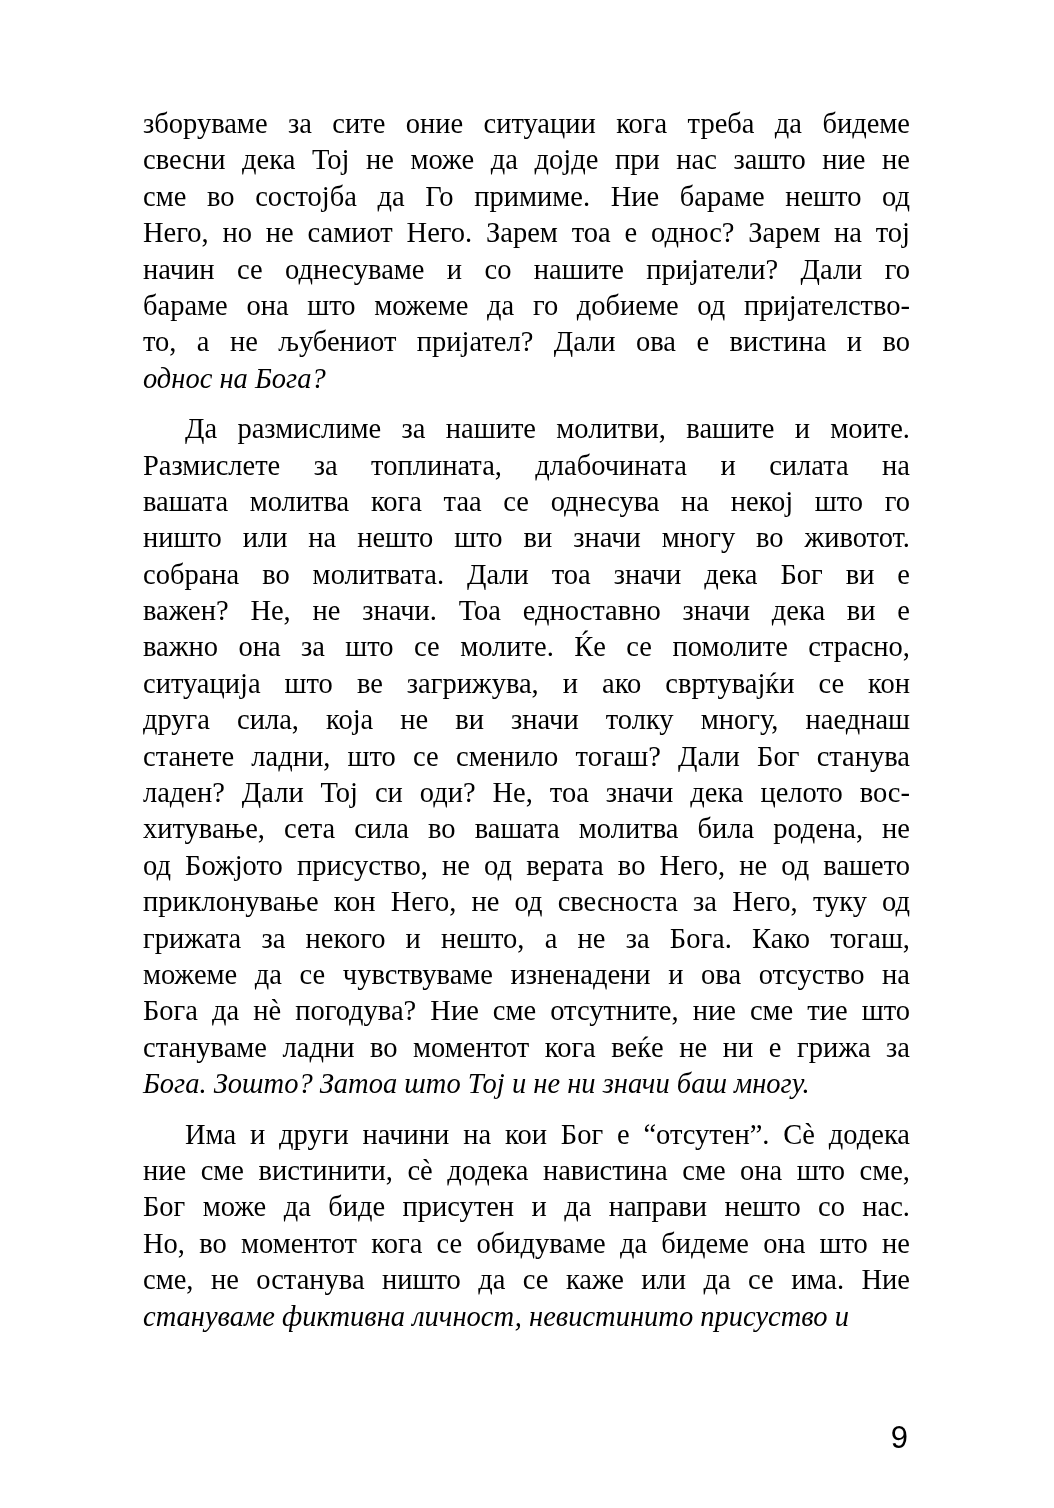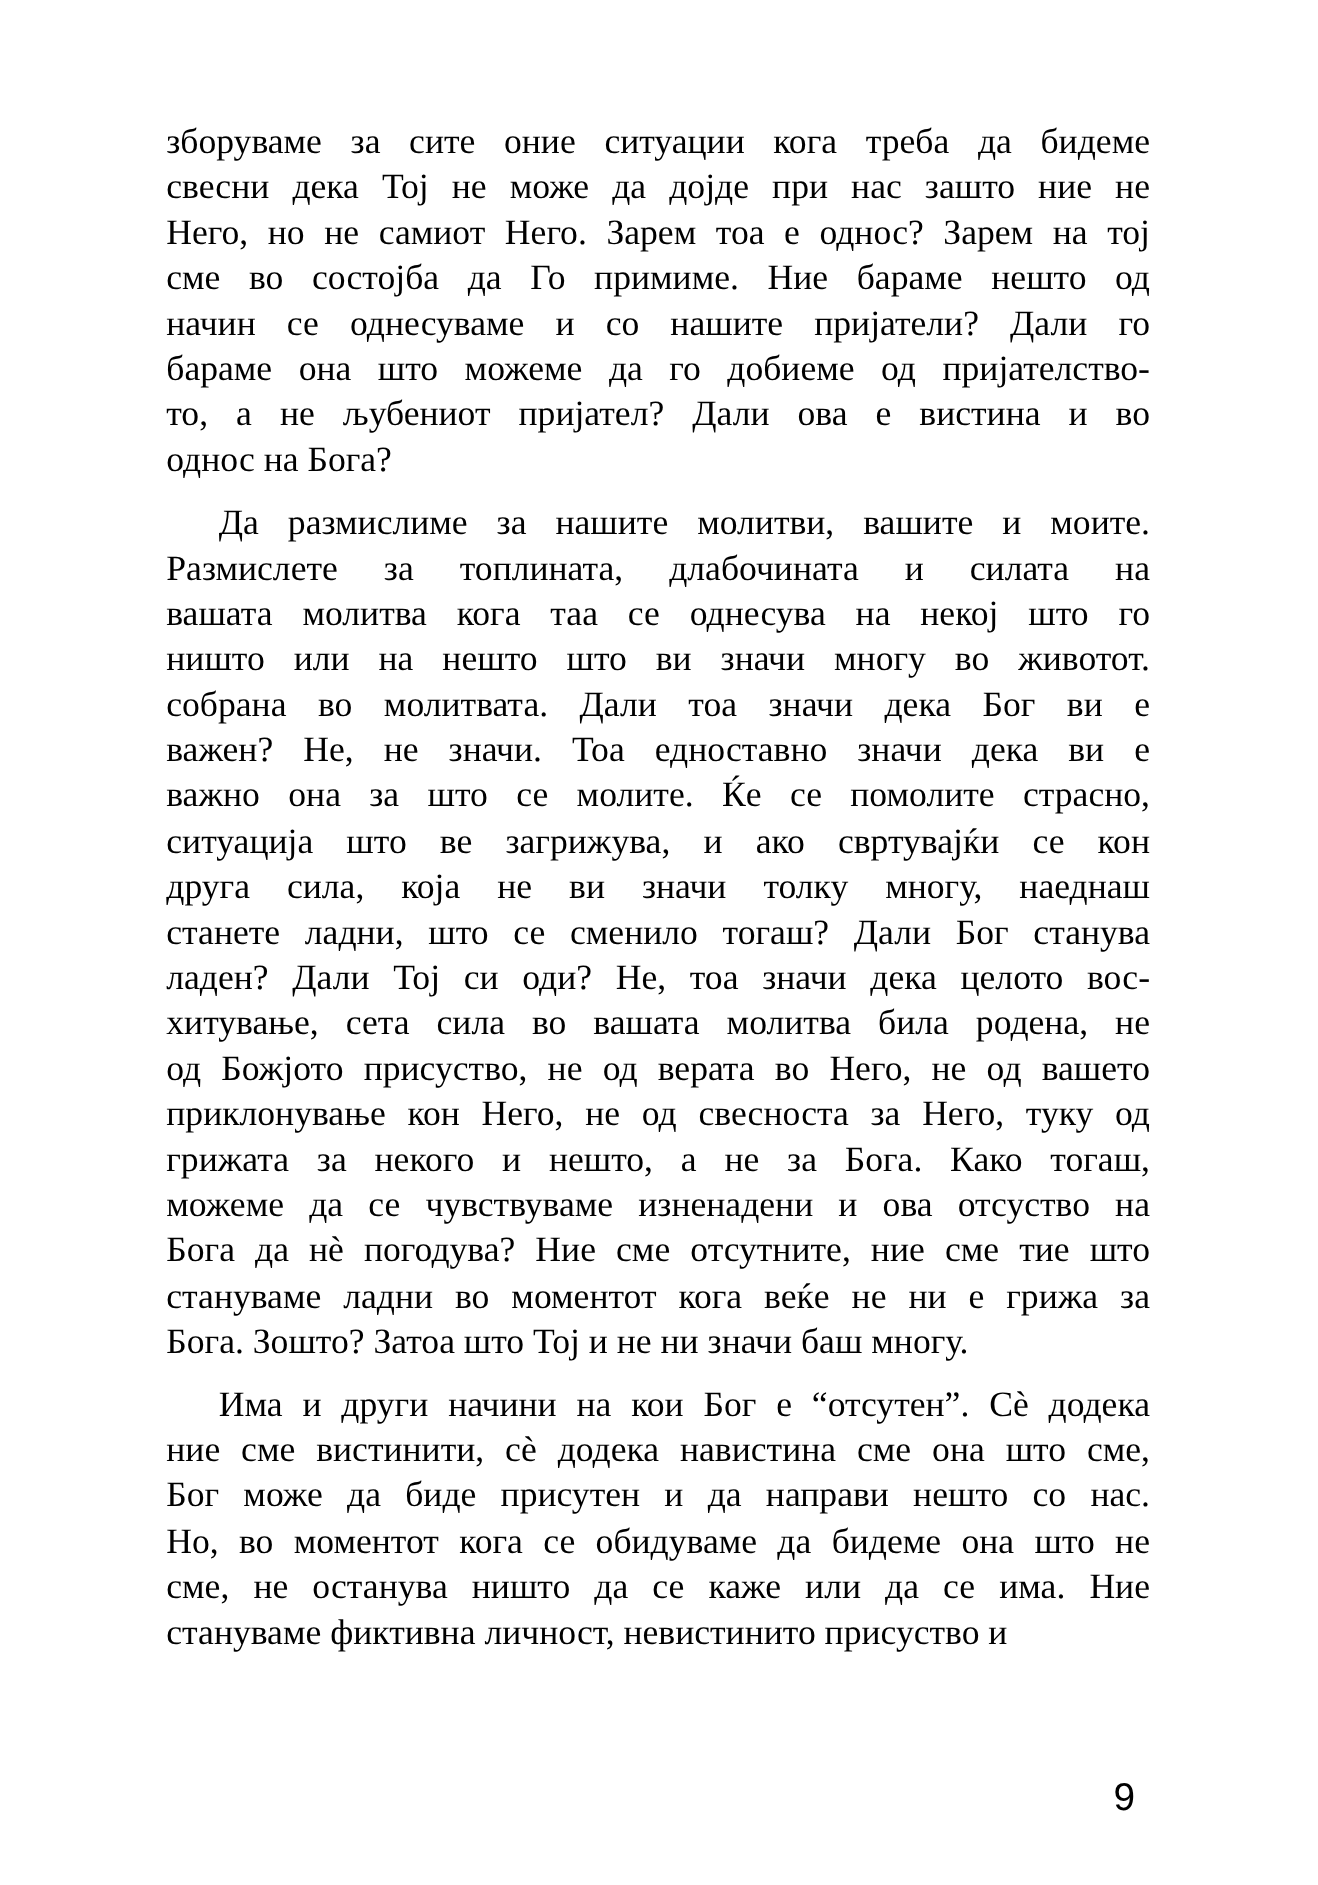--- a/index.html
+++ b/index.html
@@ -15,31 +15,32 @@
     position: absolute;
     left: 133px;
     top: 96px;
     width: 787px;
     font-family: "Liberation Serif", "DejaVu Serif", serif;
     font-size: 28.5px;
     line-height: 36.4px;
     color: #000000;
     font-weight: 400;
   }
-  .paragraph { margin: 0; }
+  .paragraph { margin: 10px; }
   .paragraph + .paragraph { margin-top: 14px; }
   .line {
     text-align: justify;
     text-align-last: justify;
     -moz-text-align-last: justify;
     height: 36.4px;
     overflow: visible;
   }
   .line.last {
     text-align-last: left;
+    font-style: italic;
     -moz-text-align-last: left;
   }
   .paragraph.indent .line.first { padding-left: 42px; }
   .folio {
     position: absolute;
     top: 1420px;
     right: 146px;
     font-family: "Liberation Sans", "DejaVu Sans", sans-serif;
     font-size: 31px;
     line-height: 36px;
@@ -47,22 +48,22 @@
   }
 </style>
 </head>
 <body>
 
 <div class="page">
   <main class="text-block">
       <div class="paragraph">
         <div class="line first">зборуваме за сите оние ситуации кога треба да бидеме</div>
         <div class="line">свесни дека Тој не може да дојде при нас зашто ние не</div>
+        <div class="line">сме во состојба да Го примиме. Ние бараме нешто од</div>
         <div class="line">Него, но не самиот Него. Зарем тоа е однос? Зарем на тој</div>
-        <div class="line">сме во состојба да Го примиме. Ние бараме нешто од</div>
         <div class="line">начин се однесуваме и со нашите пријатели? Дали го</div>
         <div class="line">бараме она што можеме да го добиеме од пријателство-</div>
         <div class="line">то, а не љубениот пријател? Дали ова е вистина и во</div>
         <div class="line last">однос на Бога?</div>
       </div>
       <div class="paragraph indent">
         <div class="line first">Да размислиме за нашите молитви, вашите и моите.</div>
         <div class="line">Размислете за топлината, длабочината и силата на</div>
         <div class="line">вашата молитва кога таа се однесува на некој што го</div>
         <div class="line">ништо или на нешто што ви значи многу во животот.</div>

